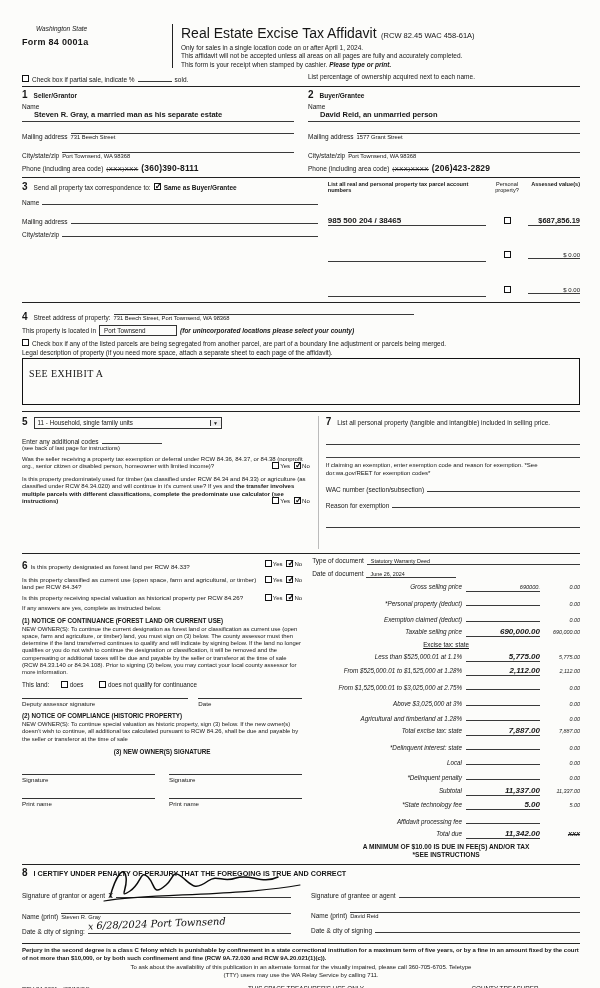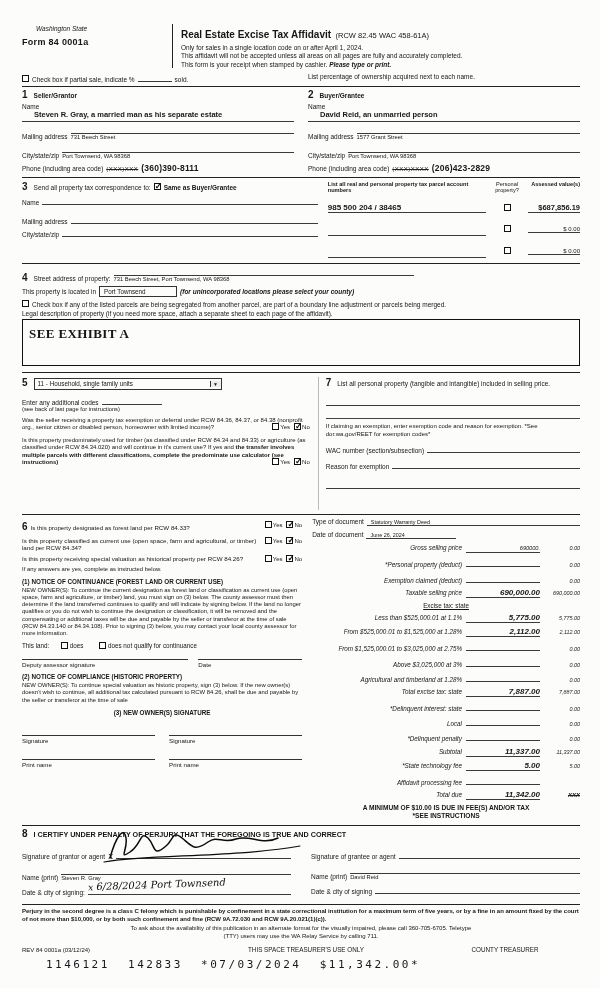--- a/index.html
+++ b/index.html
@@ -13,21 +13,21 @@
   
   .hdr { display:flex; }
   .hdr-left { width:150px; }
   .dept-row { display:flex; align-items:flex-start; gap:4px; }
   .dept-small { font-size:6.5px; }
   .dept-big { font-family:"DejaVu Serif", serif; font-weight:bold; font-size:15px; letter-spacing:.3px; }
   .dept-state { font-size:6.5px; font-style:italic; margin-left:14px; margin-top:1px; }
   .logo { margin-top:2px; }
   .form-num { font-weight:bold; font-size:9px; margin-top:5px; letter-spacing:.3px; }
   .hdr-main { flex:1; border-left:1.5px solid #222; padding-left:8px; }
-  .form-title { font-weight:bold; font-size:10px; }
+  .form-title { font-weight:normal; font-size:14px; }
   .form-rcw { font-size:7.5px; }
   .hnote { font-size:6.5px; margin-top:1.5px; }
 
   
   .row { display:flex; align-items:baseline; gap:3px; }
   .lab { font-size:6.5px; }
   .tiny { font-size:5.8px; }
   .uf { display:inline-block; border-bottom:1px solid #3a3a3a; height:9px; }
   .fill { flex:1; border-bottom:1px solid #3a3a3a; height:9px; }
   .cb { display:inline-block; width:7px; height:7px; border:1px solid #111; background:#fff;
@@ -49,30 +49,30 @@
   .phone-val { font-weight:bold; font-size:8.5px; letter-spacing:.2px; }
 
   
   .s3 { display:flex; gap:10px; padding-top:3px; margin-top:4px; }
   .s3-left { width:53%; }
   .s3-right { flex:1; }
   .s3h { display:flex; gap:4px; font-size:5.6px; }
   .s3h .c1 { flex:1; }
   .s3h .c2 { width:34px; text-align:center; }
   .s3h .c3 { width:52px; text-align:right; font-weight:bold; }
-  .s3r { display:flex; gap:4px; align-items:baseline; margin-top:3px; }
+  .s3r { display:flex; gap:4px; align-items:baseline; margin-top:16px; }
   .s3r .c1 { flex:1; border-bottom:1px solid #3a3a3a; }
   .s3r .c2 { width:34px; text-align:center; }
   .s3r .c3 { width:52px; text-align:right; border-bottom:1px solid #3a3a3a; font-size:6px; }
 
   
   .s4 { margin-top:5px; padding-top:3px; }
   .located-box { display:inline-block; border:1px solid #333; font-size:6.3px; padding:1px 14px 1px 4px; min-width:78px; }
   .legalbox { border:1.6px solid #111; height:47px; margin-top:2px; padding:4px 6px; }
-  .legalval { font-family:"Liberation Serif", serif; font-weight:bold; font-size:13px; letter-spacing:.4px; }
+  .legalval { font-family:"Liberation Serif", serif; font-weight:normal; font-size:10px; letter-spacing:.4px; }
 
   
   .s57 { display:flex; margin-top:6px; padding-top:4px; min-height:138px; }
   .s5 { width:53%; padding-right:8px; }
   .s7 { flex:1; border-left:1px solid #bbb; padding-left:7px; }
   .select { display:inline-flex; border:1px solid #333; width:188px; height:12px; align-items:center; }
   .select-text { flex:1; font-size:6.3px; padding-left:3px; }
   .select-arrow { width:11px; border-left:1px solid #333; text-align:center; font-size:5px; background:#eee; }
   .q { font-size:6px; line-height:1.25; margin-top:5px; position:relative; }
   .yn { white-space:nowrap; font-size:6px; }

